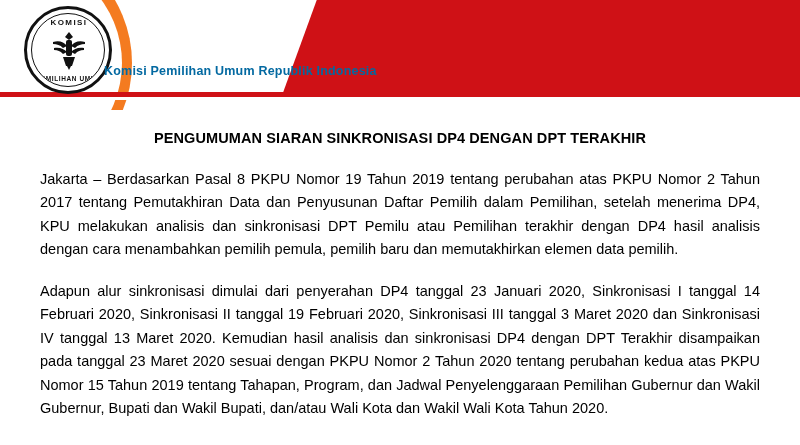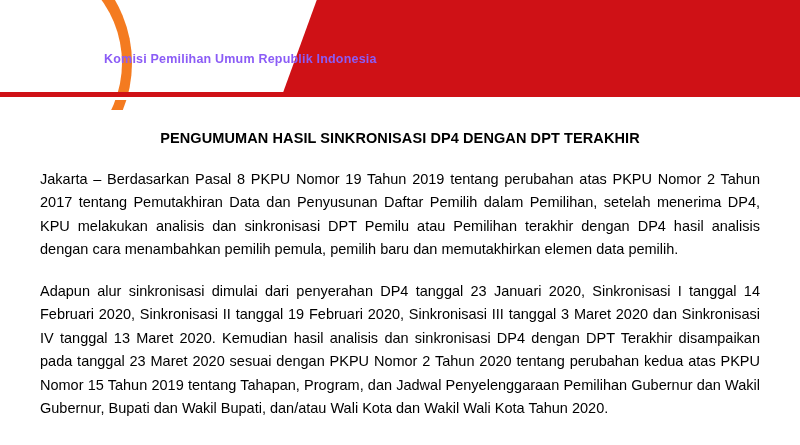--- a/index.html
+++ b/index.html
@@ -141,25 +141,25 @@
   .logo-emblem {
     position: absolute;
     top: 16px;
     left: 17px;
     width: 40px;
     height: 40px;
   }
 
   .kpu-name {
     position: absolute;
-    top: 52px;
+    top: 64px;
     left: 104px;
     font-size: 12.5px;
     font-weight: bold;
-    color: #8b5cf6;
+    color: #0369a1;
     letter-spacing: 0.2px;
   }
 
   
   .doc-body {
     position: absolute;
     top: 112px;
     left: 0;
     width: 800px;
     padding: 0 40px;
@@ -191,26 +191,43 @@
 <div class="header">
 
   <div class="header-red-skew"></div>
   <div class="header-red"></div>
   <div class="header-orange-arc"></div>
   <div class="header-white-arc"></div>
   <div class="header-bottom-rule"></div>
   <div class="header-bottom-rule2"></div>
 
 
+  <div class="logo-wrap">
+    <div class="logo-circle"></div>
+    <div class="logo-inner">
+      <div class="logo-text-top">KOMISI</div>
+      <svg class="logo-emblem" viewBox="0 0 40 40">
+        <path d="M20 2 L24 7 L20 10 L16 7 Z" fill="#111"></path>
+        <path d="M4 12 C10 10 15 12 18 16 L14 18 C11 15 8 14 4 14 Z" fill="#111"></path>
+        <path d="M36 12 C30 10 25 12 22 16 L26 18 C29 15 32 14 36 14 Z" fill="#111"></path>
+        <path d="M5 18 C11 17 15 19 18 22 L14 24 C11 21 9 20 5 20 Z" fill="#111"></path>
+        <path d="M35 18 C29 17 25 19 22 22 L26 24 C29 21 31 20 35 20 Z" fill="#111"></path>
+        <rect x="17" y="10" width="6" height="16" rx="2" fill="#111"></rect>
+        <path d="M14 27 L26 27 L23 36 L17 36 Z" fill="#111"></path>
+        <path d="M18 36 L22 36 L20 40 Z" fill="#111"></path>
+      </svg>
+      <div class="logo-text-bottom">PEMILIHAN UMUM</div>
+    </div>
+  </div>
 
   <div class="kpu-name">Komisi Pemilihan Umum Republik Indonesia</div>
 </div>
 
 <div class="doc-body">
-  <div class="doc-title">PENGUMUMAN HASIL SINKRONISASI DP4 DENGAN DPT TERAKHIR</div>
+  <div class="doc-title">PENGUMUMAN SIARAN SINKRONISASI DP4 DENGAN DPT TERAKHIR</div>
 
   <p class="doc-para">
     <b>Jakarta – </b><span>Berdasarkan Pasal 8 PKPU Nomor 19 Tahun 2019 tentang perubahan atas PKPU Nomor 2 Tahun 2017 tentang Pemutakhiran Data dan Penyusunan Daftar Pemilih dalam Pemilihan, setelah menerima DP4, KPU melakukan analisis dan sinkronisasi DPT Pemilu atau Pemilihan terakhir dengan DP4 hasil analisis dengan cara menambahkan pemilih pemula, pemilih baru dan memutakhirkan elemen data pemilih.</span>
   </p>
 
   <p class="doc-para">
     <span>Adapun alur sinkronisasi dimulai dari penyerahan DP4 tanggal 23 Januari 2020, Sinkronisasi I tanggal 14 Februari 2020, Sinkronisasi II tanggal 19 Februari 2020, Sinkronisasi III tanggal 3 Maret 2020 dan Sinkronisasi IV tanggal 13 Maret 2020. Kemudian hasil analisis dan sinkronisasi DP4 dengan DPT Terakhir disampaikan pada tanggal 23 Maret 2020 sesuai dengan PKPU Nomor 2 Tahun 2020 tentang perubahan kedua atas PKPU Nomor 15 Tahun 2019 tentang Tahapan, Program, dan Jadwal Penyelenggaraan Pemilihan Gubernur dan Wakil Gubernur, Bupati dan Wakil Bupati, dan/atau Wali Kota dan Wakil Wali Kota Tahun 2020.</span>
   </p>
 </div>
 

